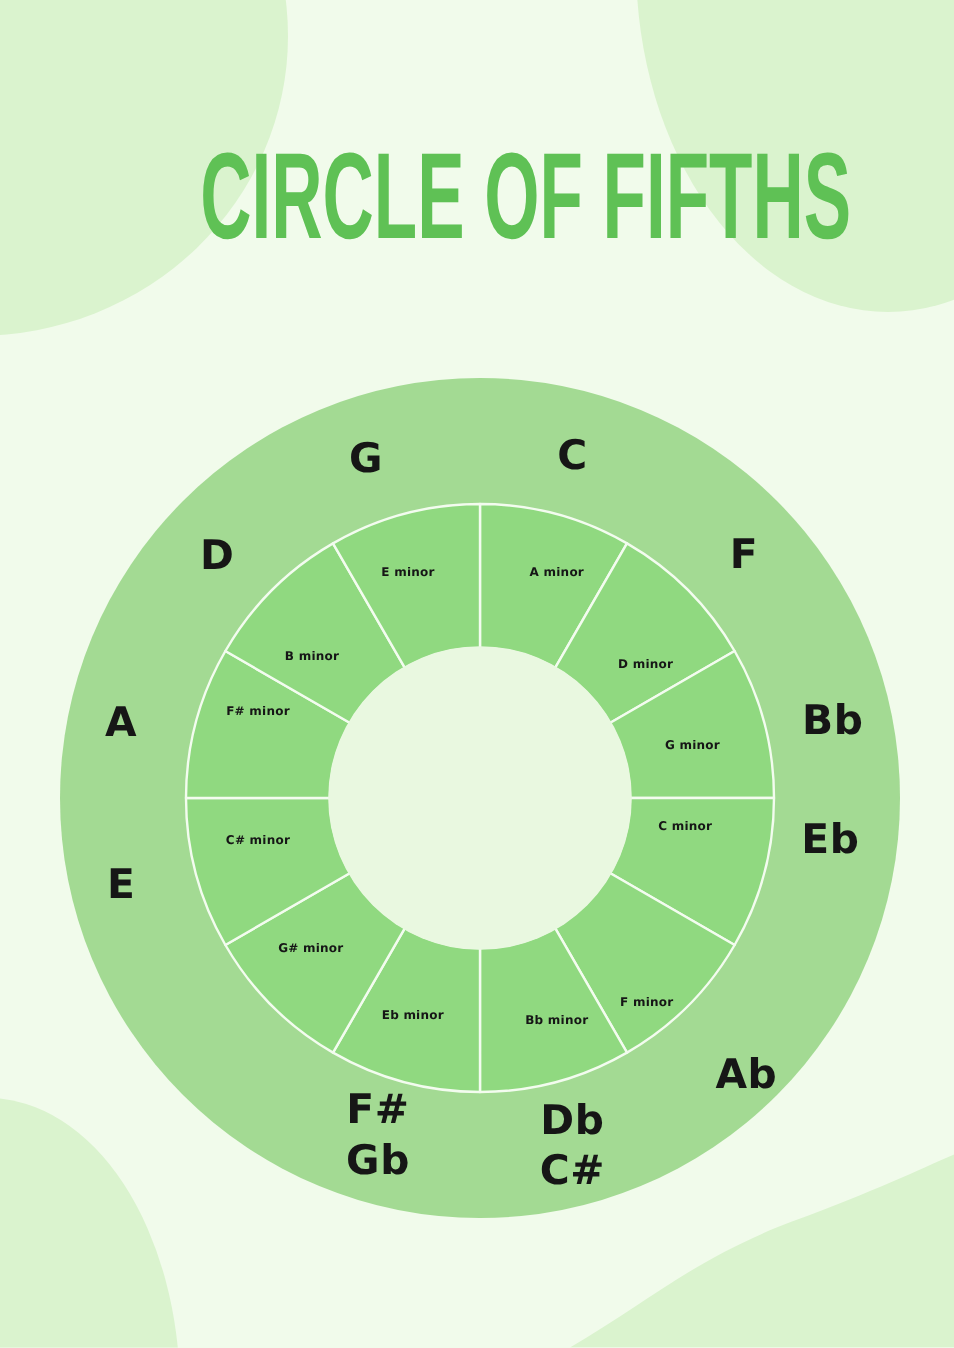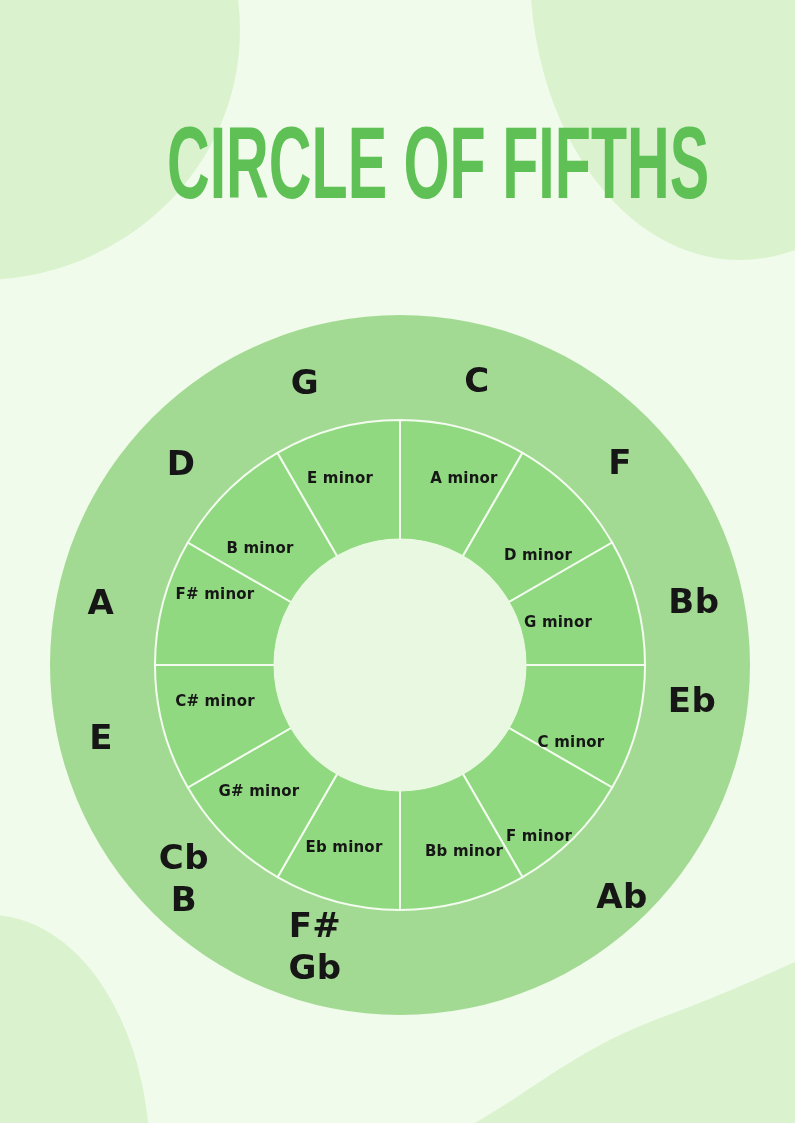--- a/index.html
+++ b/index.html
@@ -43,21 +43,21 @@
   .labels{position:absolute;left:0;top:0;width:795px;height:1123px;z-index:3;}
   .maj,.min{
     position:absolute;
     transform:translate(-50%,-50%);
     color:var(--text);
     font-weight:700;
     text-align:center;
     white-space:pre-line;
   }
   .maj{font-size:34px;line-height:42px;letter-spacing:0.5px;}
-  .min{font-size:15px;line-height:18px;letter-spacing:0.2px;}
+  .min{font-size:10px;line-height:18px;letter-spacing:0.2px;}
 </style>
 </head>
 <body>
 
 <svg class="bg-svg" width="795" height="1123" viewBox="0 0 795 1123" aria-hidden="true">
   <ellipse class="blob" cx="-20" cy="30" rx="260" ry="250"></ellipse>
   <ellipse class="blob" cx="740" cy="-30" rx="210" ry="290"></ellipse>
   <ellipse class="blob" cx="-10" cy="1160" rx="160" ry="245"></ellipse>
   <path class="blob" d="M 475 1123 C 540 1085 580 1048 660 1018 C 730 992 765 975 795 962 L 795 1123 Z"></path>
 </svg>
@@ -82,34 +82,34 @@
     </g>
   <circle class="center-circle" cx="350" cy="350" r="126.5"></circle>
 </svg>
 
 <div class="labels">
   <span class="maj" style="left:477px;top:380px">C</span>
   <span class="maj" style="left:305px;top:382px">G</span>
   <span class="maj" style="left:181px;top:463px">D</span>
   <span class="maj" style="left:101px;top:602px">A</span>
   <span class="maj" style="left:101px;top:737px">E</span>
-  <span class="maj" style="left:184px;top:878px">Cb
-B</span>
   <span class="maj" style="left:315px;top:946px">F#
 Gb</span>
+  <span class="maj" style="left:477px;top:955px">Db
+C#</span>
   <span class="maj" style="left:622px;top:896px">Ab</span>
   <span class="maj" style="left:692px;top:700px">Eb</span>
   <span class="maj" style="left:694px;top:601px">Bb</span>
   <span class="maj" style="left:620px;top:462px">F</span>
 
   <span class="min" style="left:464px;top:478px">A minor</span>
   <span class="min" style="left:340px;top:478px">E minor</span>
   <span class="min" style="left:260px;top:548px">B minor</span>
   <span class="min" style="left:215px;top:594px">F# minor</span>
   <span class="min" style="left:215px;top:701px">C# minor</span>
   <span class="min" style="left:259px;top:791px">G# minor</span>
   <span class="min" style="left:344px;top:847px">Eb minor</span>
   <span class="min" style="left:464px;top:851px">Bb minor</span>
   <span class="min" style="left:539px;top:836px">F minor</span>
-  <span class="min" style="left:571px;top:742px">C minor</span>
-  <span class="min" style="left:558px;top:622px">G minor</span>
+  <span class="min" style="left:571px;top:690px">C minor</span>
+  <span class="min" style="left:577px;top:622px">G minor</span>
   <span class="min" style="left:538px;top:555px">D minor</span>
 </div>
 
 </body></html>

